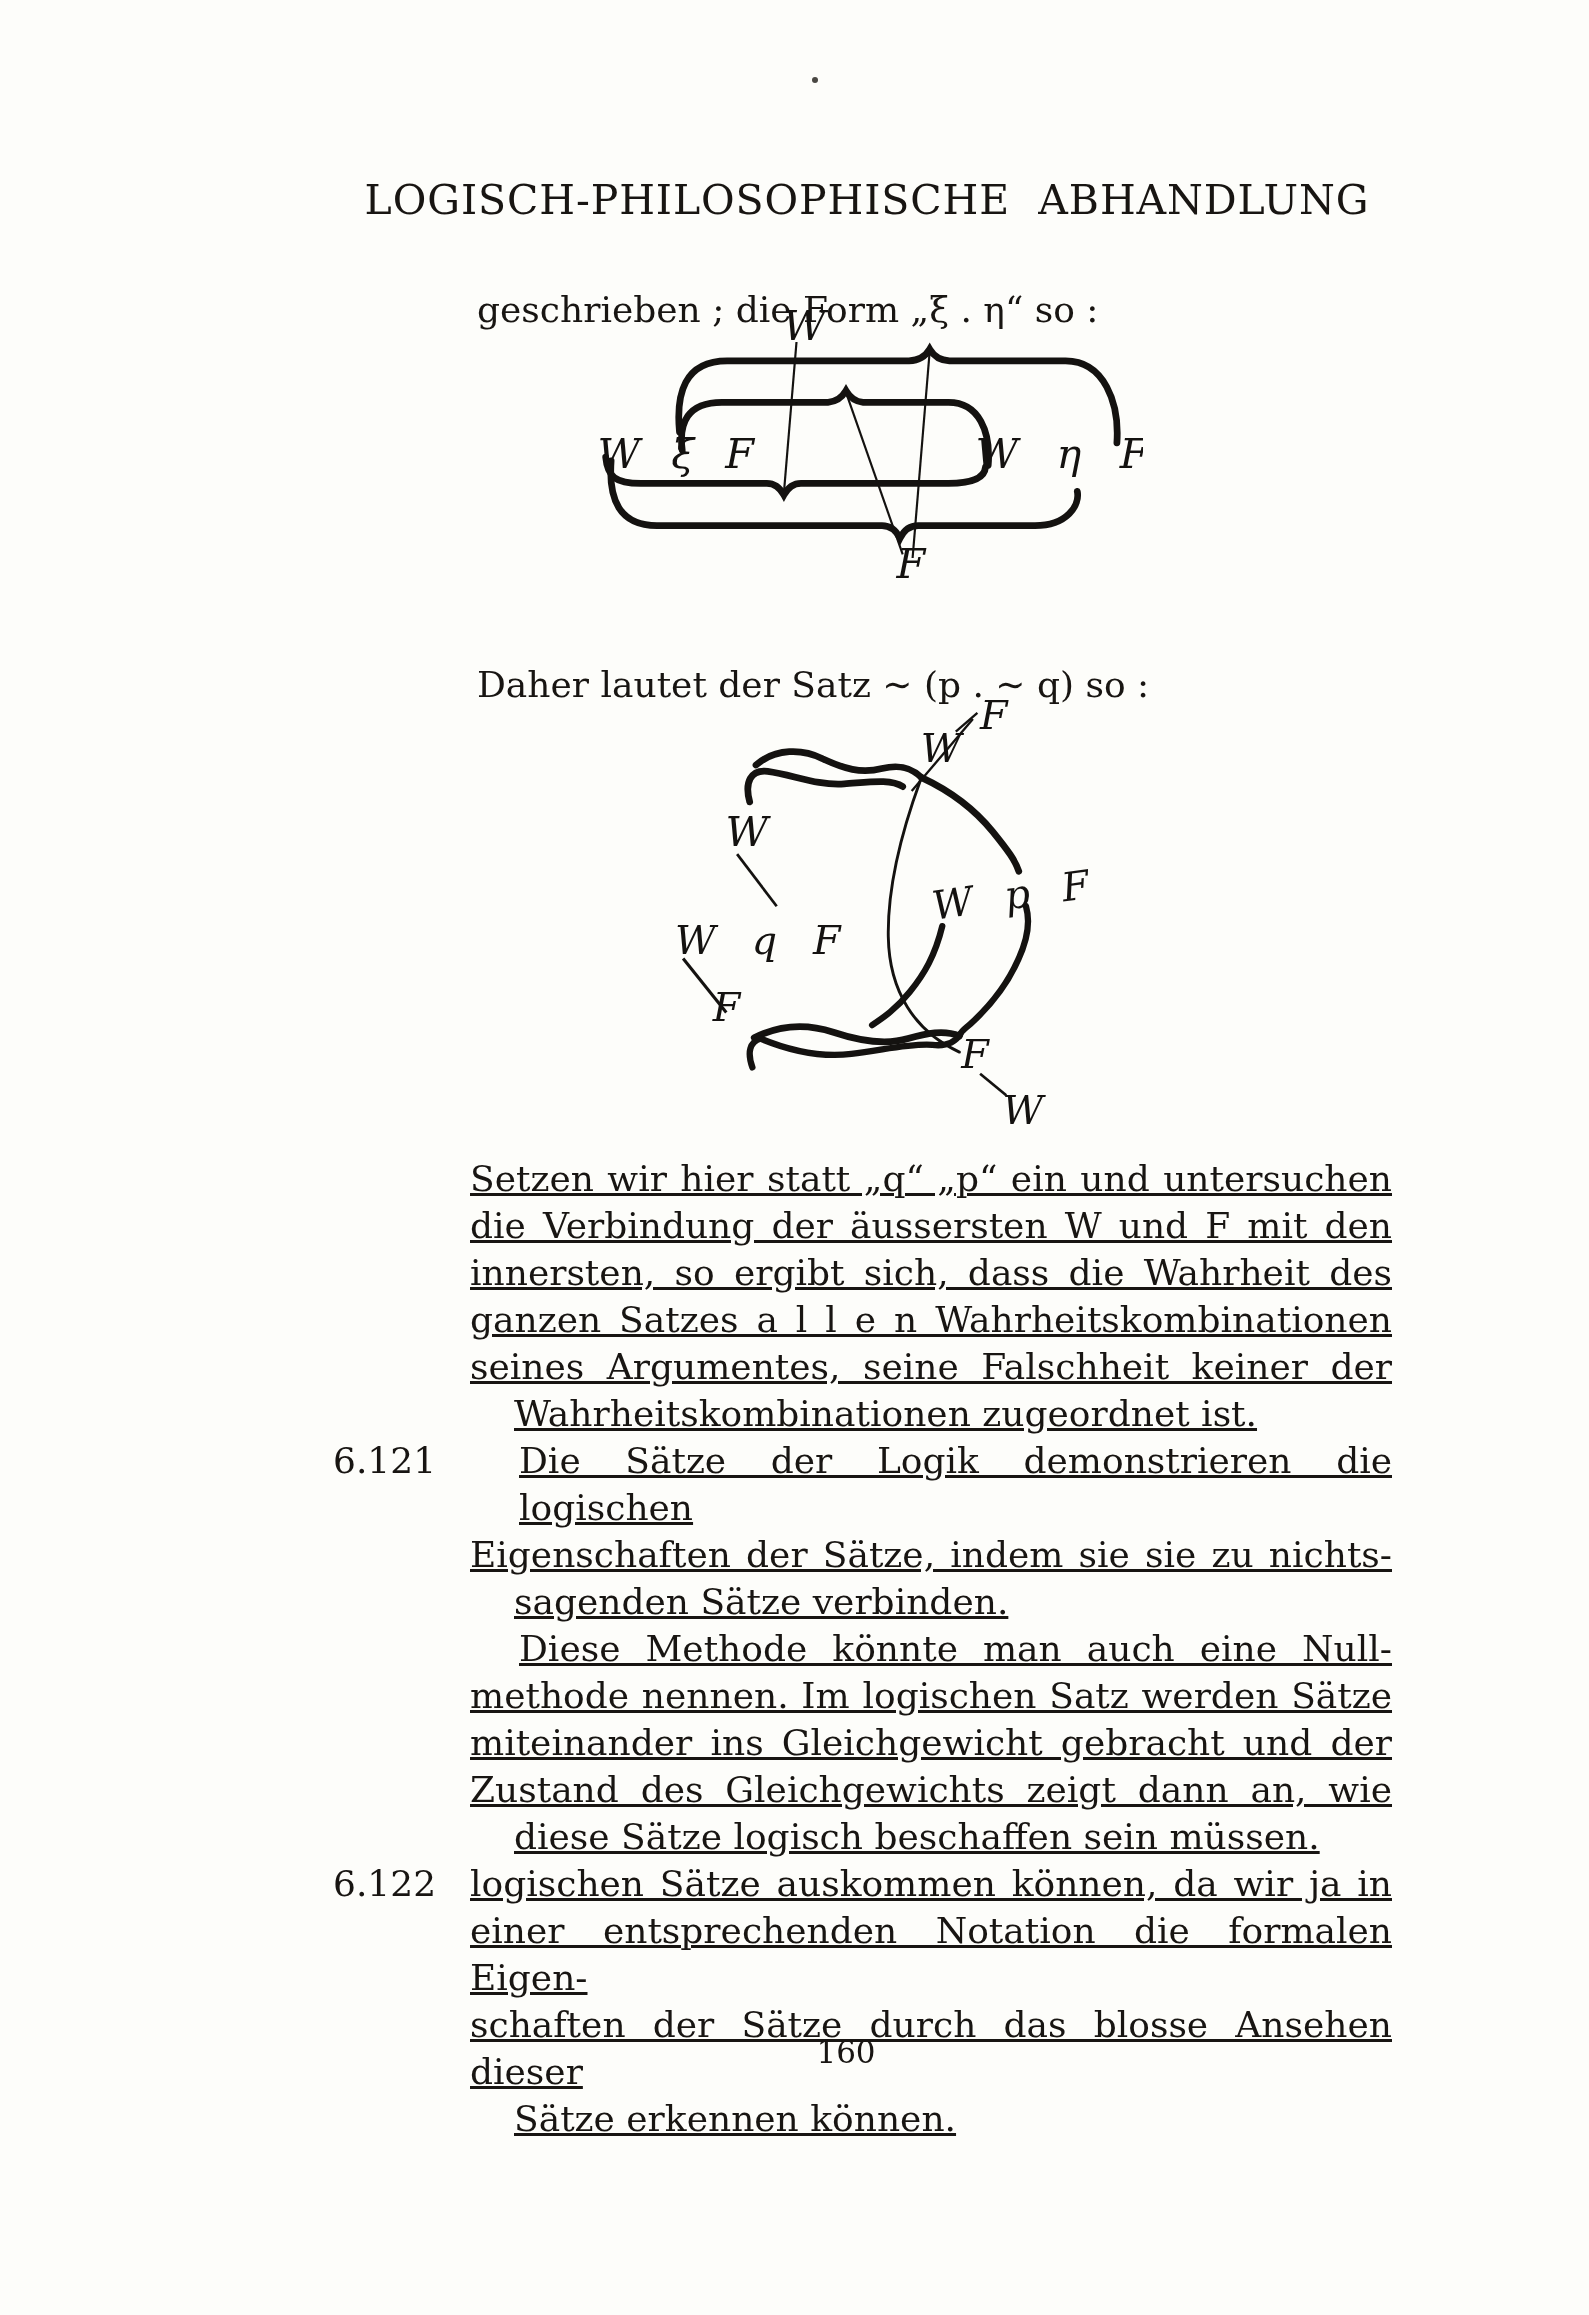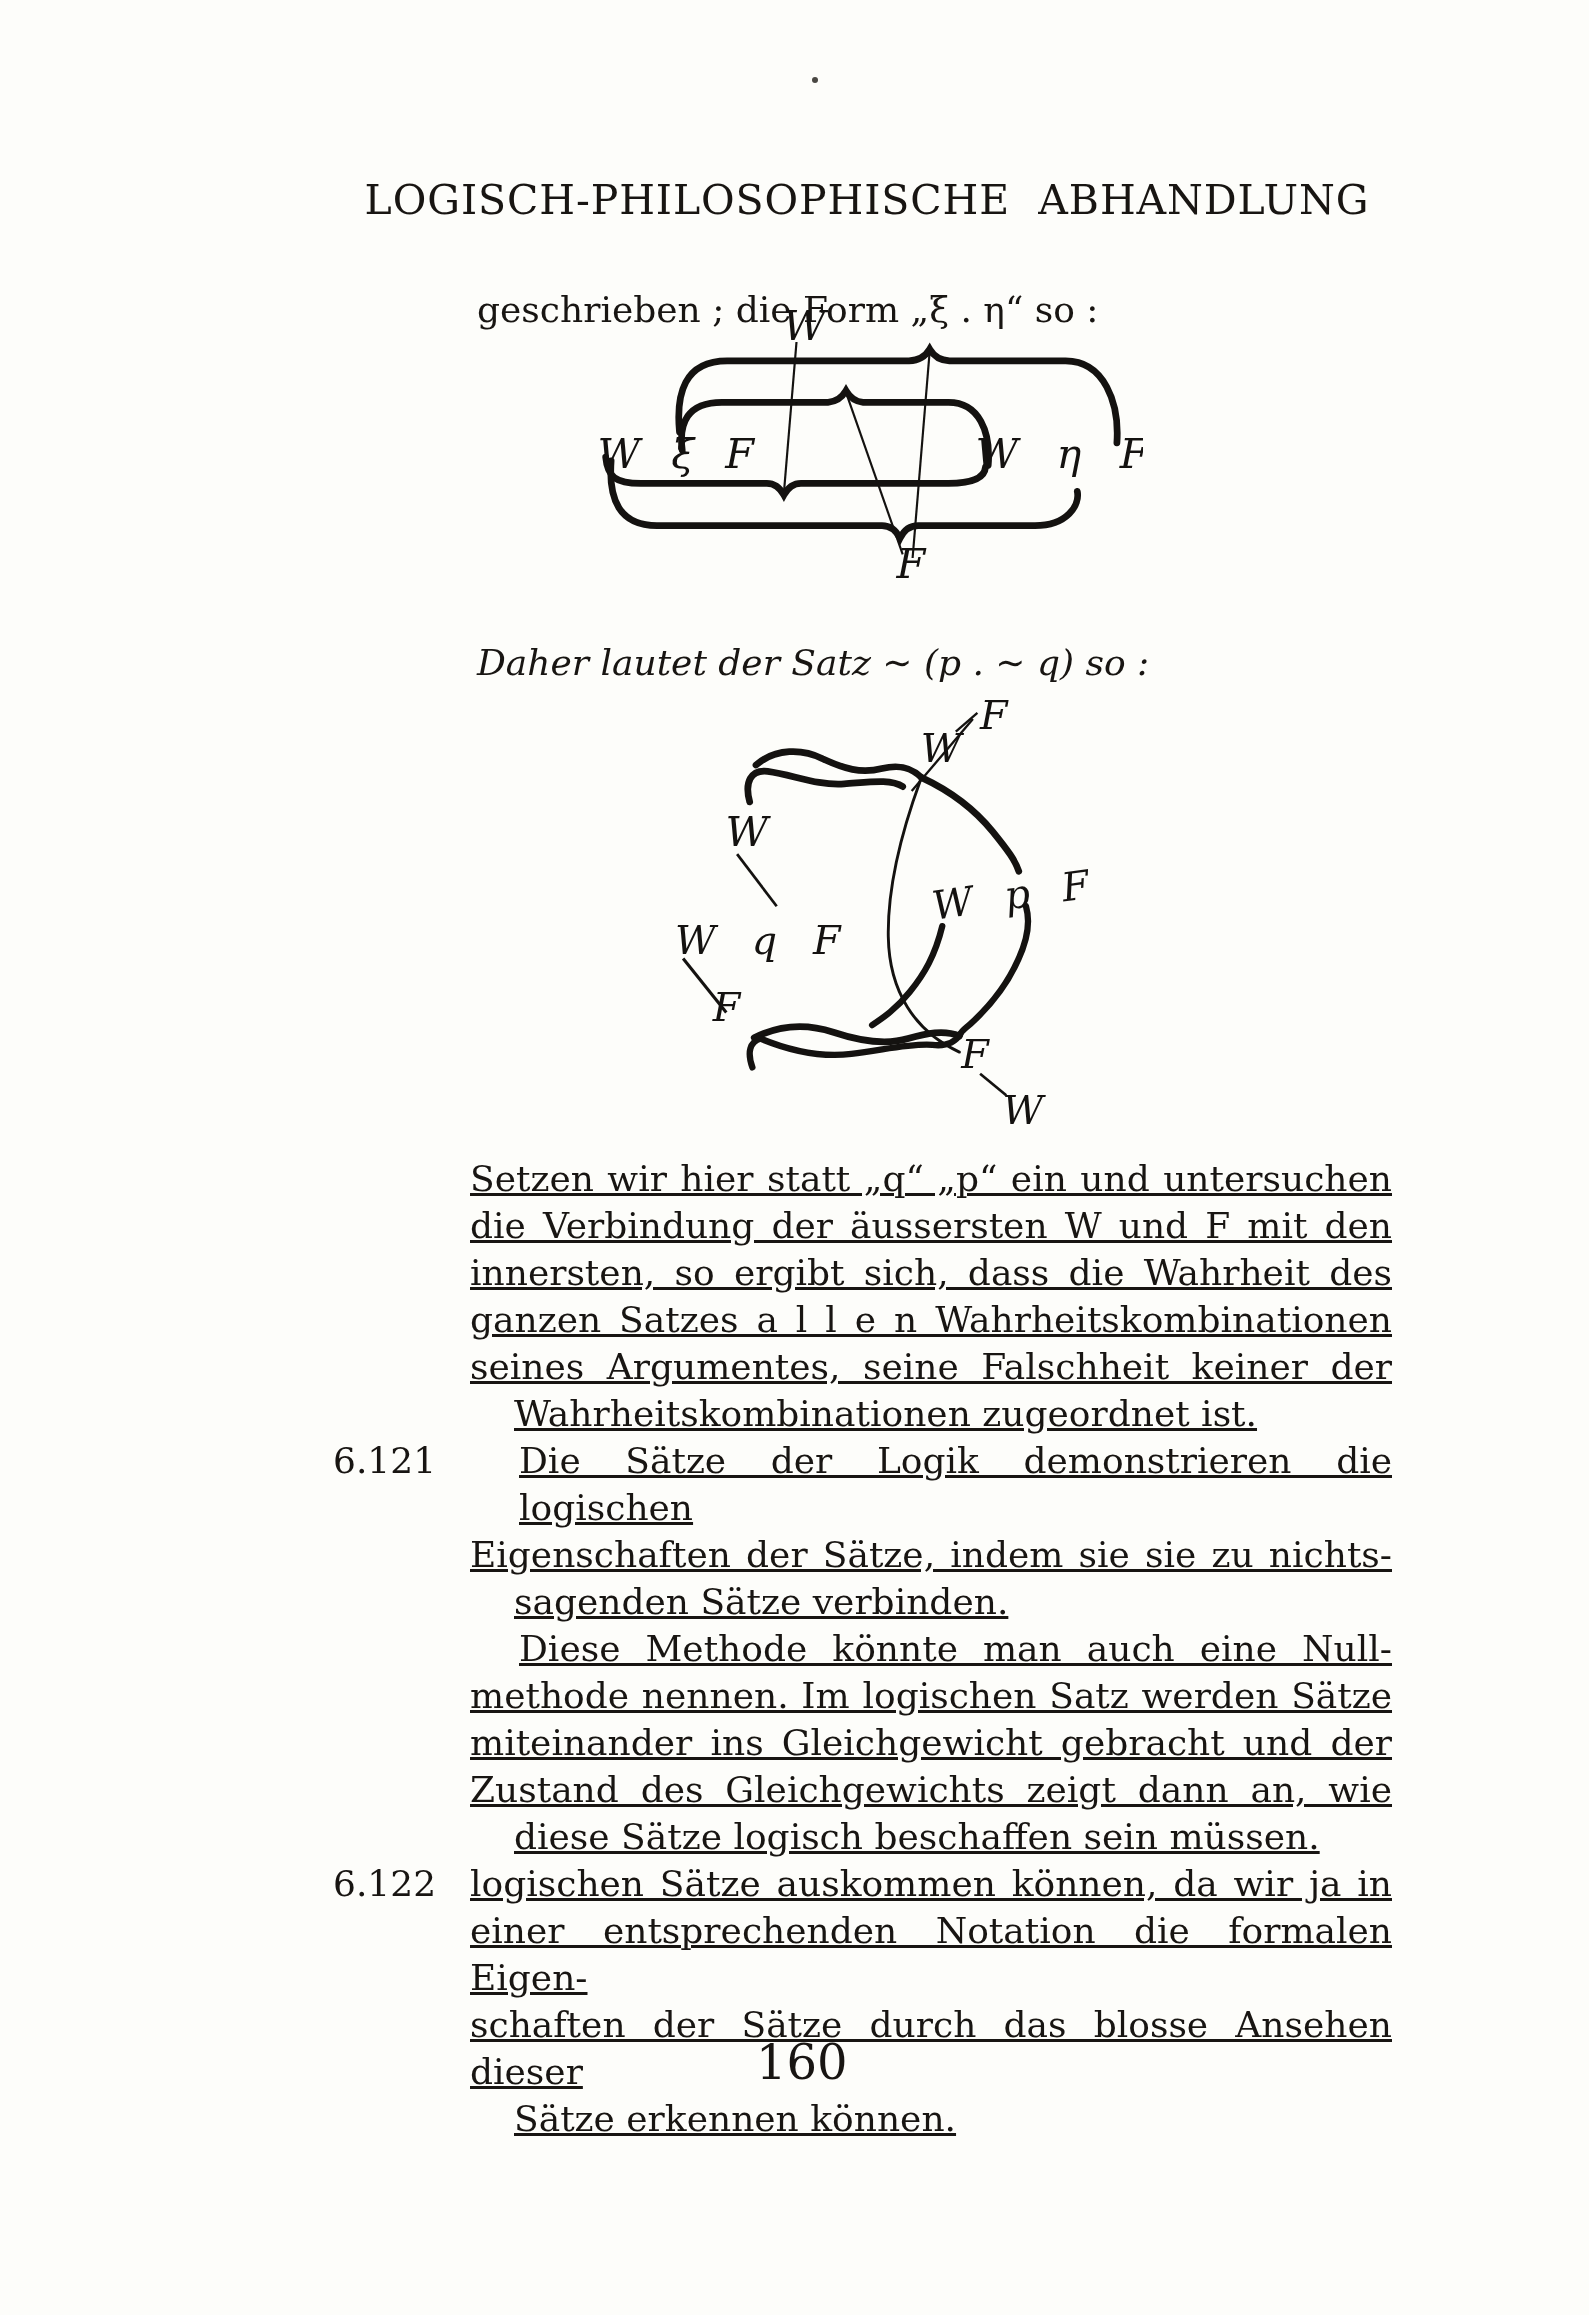--- a/index.html
+++ b/index.html
@@ -22,21 +22,21 @@
   }
   .para{position:relative;text-decoration:underline;}
   .pnum{position:absolute;left:-137px;top:0;white-space:nowrap;}
   .tline{
     text-align:justify;text-align-last:justify;
     -moz-text-align-last:justify;white-space:normal;
   }
   .tline.last{text-align-last:left;margin-left:44px;-moz-text-align-last:left;}
   .tline.ind{padding-left:49px;}
   .pagenum{
-    left:756px;top:2034px;width:180px;text-align:left;font-size:48px;
+    left:756px;top:2034px;width:180px;text-align:center;font-size:31px;
   }
   svg text{
     font-family:"DejaVu Serif","Liberation Serif",serif;
     font-style:italic;fill:#141210;
   }
   svg path, svg line{stroke:#141210;fill:none;}
 </style>
 </head>
 <body>
 
@@ -59,21 +59,21 @@
   <line x1="235" y1="50" x2="221" y2="218" stroke-width="2.4"></line>
   <line x1="290" y1="106" x2="353" y2="286" stroke-width="2.4"></line>
   <line x1="383" y1="60" x2="364" y2="290" stroke-width="2.4"></line>
 
   <text x="220" y="48" font-size="46">W</text>
   <text x="14" y="190" font-size="46" letter-spacing="10">W ξ F</text>
   <text x="434" y="190" font-size="46" letter-spacing="14">W η F</text>
   <text x="346" y="312" font-size="46">F</text>
 </svg>
 
-<div class="abs introline" style="left:477px;top:606px;font-style:italic;">Daher lautet der Satz ∼ (p . ∼ q) so :</div>
+<div class="abs introline" style="left:477px;top:628px;">Daher lautet der Satz ∼ (p . ∼ q) so :</div>
 
 <svg class="abs" style="left:666px;top:693px;" width="423" height="441" viewBox="0 0 470 490">
 
   <path d="M 100,80 C 122,61 152,62 174,73 C 198,84 216,90 240,84 C 260,79 273,83 284,94" stroke-width="7.5" stroke-linecap="round"></path>
   <path d="M 93,121 C 87,99 94,85 113,87 C 142,91 167,103 198,101 C 226,99 250,95 263,104" stroke-width="7.5" stroke-linecap="round"></path>
 
   <path d="M 284,94 C 312,107 341,127 363,154 C 380,175 388,186 392,198" stroke-width="7.5" stroke-linecap="round"></path>
   <path d="M 400,237 C 406,258 400,278 391,297 C 379,324 361,347 338,368 C 331,374 328,376 327,379" stroke-width="7" stroke-linecap="round"></path>
   <path d="M 307,259 C 299,292 287,312 271,332 C 256,351 241,361 229,369" stroke-width="7" stroke-linecap="round"></path>
 

